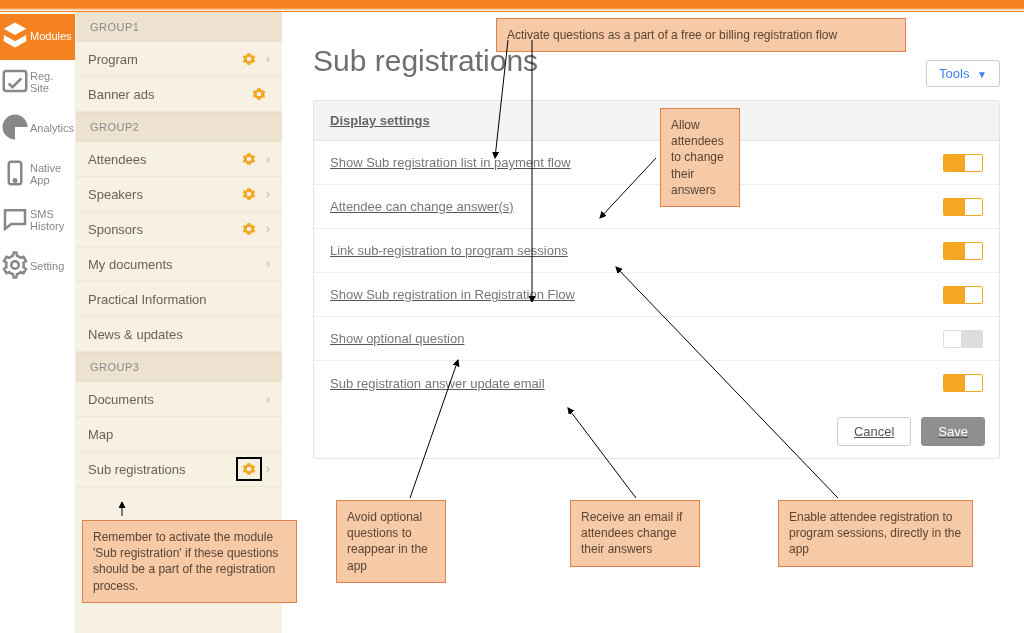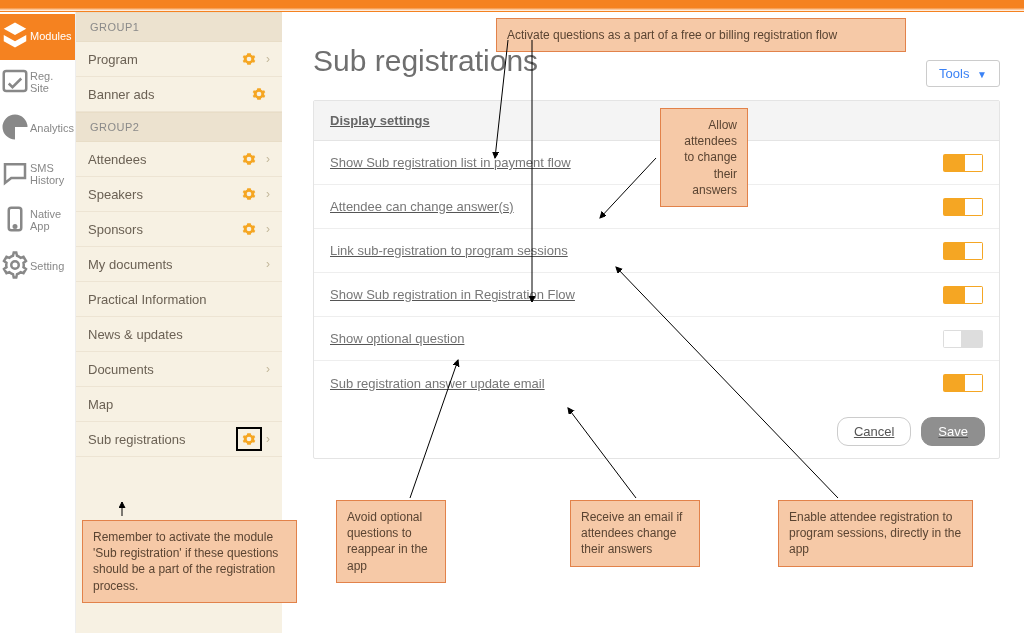--- a/index.html
+++ b/index.html
@@ -23,21 +23,21 @@
 .panel-hd { background: #f4f4f4; padding: 12px 16px; font-weight: 600; color: #666; border-bottom: 1px solid #e4e4e4; }
 .prow { display: flex; align-items: center; justify-content: space-between; padding: 0 16px; height: 44px; border-bottom: 1px solid #eee; color: #777; }
 .prow:last-of-type { border-bottom: none; }
 .toggle { width: 40px; height: 18px; border-radius: 2px; position: relative; cursor: pointer; }
 .toggle.on { background: #f5a623; }
 .toggle.off { background: #ddd; }
 .toggle::after { content: ""; position: absolute; top: 1px; width: 17px; height: 16px; background: #fff; }
 .toggle.on::after { right: 1px; }
 .toggle.off::after { left: 1px; }
 .actions { display: flex; justify-content: flex-end; gap: 10px; padding: 12px 14px; }
-.btn { border: 1px solid #ccc; background: #fff; padding: 6px 16px; border-radius: 11px; cursor: pointer; color: #555; font-size: 13px; }
+.btn { border: 1px solid #ccc; background: #fff; padding: 6px 16px; border-radius: 3px; cursor: pointer; color: #555; font-size: 13px; }
 .btn.primary { background: #8f8f8f; color: #fff; border-color: #8f8f8f; }
 .callout { position: absolute; background: #f6c9a7; border: 1px solid #e2824a; padding: 8px 10px; font-size: 12px; color: #5a4432; line-height: 1.35; }
 .arrow { position: absolute; stroke: #000; fill: none; }
 </style>
 </head>
 <body>
 
 <div class="topbar"></div>
 <div class="layout">
   <div class="iconbar" id="iconbar">
@@ -55,33 +55,33 @@
         <span>Reg. Site</span>
       </div>
       <div class="ib-item">
         <span><svg viewBox="0 0 24 24" fill="currentColor">
             <path d="M12 2a10 10 0 100 20V12h10A10 10 0 0012 2z"></path>
           </svg></span>
         <span>Analytics</span>
       </div>
       <div class="ib-item">
         <span><svg viewBox="0 0 24 24" fill="none" stroke="currentColor" stroke-width="2">
-            <path d="M4 5h16v11H9l-5 4V5z"></path>
-          </svg></span>
-        <span>SMS History</span>
-      </div>
-      <div class="ib-item">
-        <span><svg viewBox="0 0 24 24" fill="none" stroke="currentColor" stroke-width="2">
             <rect x="7" y="3" width="10" height="18" rx="2"></rect>
             <circle cx="12" cy="18" r="1" fill="currentColor"></circle>
           </svg></span>
         <span>Native App</span>
       </div>
       <div class="ib-item">
         <span><svg viewBox="0 0 24 24" fill="none" stroke="currentColor" stroke-width="2">
+            <path d="M4 5h16v11H9l-5 4V5z"></path>
+          </svg></span>
+        <span>SMS History</span>
+      </div>
+      <div class="ib-item">
+        <span><svg viewBox="0 0 24 24" fill="none" stroke="currentColor" stroke-width="2">
             <circle cx="12" cy="12" r="3"></circle>
             <path d="M19 12a7 7 0 01-.2 1.7l2 1.5-2 3.4-2.3-.9a7 7 0 01-2.9 1.7L13 22h-2l-.6-2.6a7 7 0 01-2.9-1.7l-2.3.9-2-3.4 2-1.5A7 7 0 015 12c0-.6.1-1.1.2-1.7l-2-1.5 2-3.4 2.3.9a7 7 0 012.9-1.7L11 2h2l.6 2.6a7 7 0 012.9 1.7l2.3-.9 2 3.4-2 1.5c.1.6.2 1.1.2 1.7z"></path>
           </svg></span>
         <span>Setting</span>
       </div>
     </div>
   <div class="sidebar" id="sidebar">
       <div class="grp">GROUP1</div>
       <div class="srow">
         <span class="lab">Program</span>
@@ -131,20 +131,21 @@
       <div class="srow">
         <span class="lab">My documents</span>
         <span class="chev">›</span>
       </div>
       <div class="srow">
         <span class="lab">Practical Information</span>
       </div>
       <div class="srow">
         <span class="lab">News &amp; updates</span>
       </div>
+      <div class="grp">GROUP3</div>
       <div class="srow">
         <span class="lab">Documents</span>
         <span class="chev">›</span>
       </div>
       <div class="srow">
         <span class="lab">Map</span>
       </div>
       <div class="srow">
         <span class="lab">Sub registrations</span>
         <span style="display:inline-flex;align-items:center;justify-content:center;width:22px;height:20px;outline:2px solid #000;">
@@ -191,21 +192,21 @@
         </div>
       <div class="actions">
         <button class="btn">Cancel</button>
         <button class="btn primary">Save</button>
       </div>
     </div>
   </div>
 </div>
 
 <div class="callout" style="left:496px; top:18px; width:410px;">Activate questions as a part of a free or billing registration flow</div>
-<div class="callout" style="left:660px; top:108px; width:88px;text-align:right;">Allow attendees to change their answers</div>
+<div class="callout" style="left:660px; top:108px; width:80px;">Allow attendees to change their answers</div>
 <div class="callout" style="left:82px; top:520px; width:215px;">Remember to activate the module 'Sub registration' if these questions should be a part of the registration process.</div>
 <div class="callout" style="left:336px; top:500px; width:110px;">Avoid optional questions to reappear in the app</div>
 <div class="callout" style="left:570px; top:500px; width:130px;">Receive an email if attendees change their answers</div>
 <div class="callout" style="left:778px; top:500px; width:195px;">Enable attendee registration to program sessions, directly in the app</div>
 
 <svg class="arrow" style="left:0;top:0;width:1024px;height:633px;position:absolute;pointer-events:none">
   <defs>
       <marker id="ah" markerWidth="8" markerHeight="8" refX="6" refY="3" orient="auto">
         <path d="M0,0 L6,3 L0,6 Z" fill="#000"></path>
       </marker>

